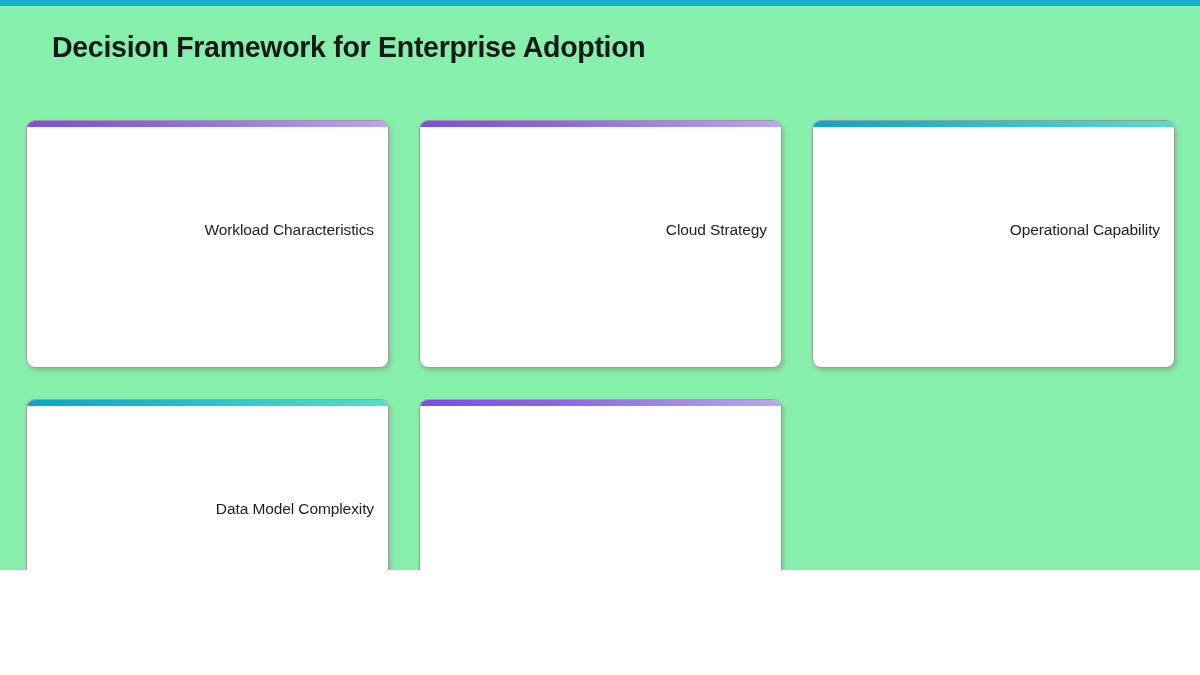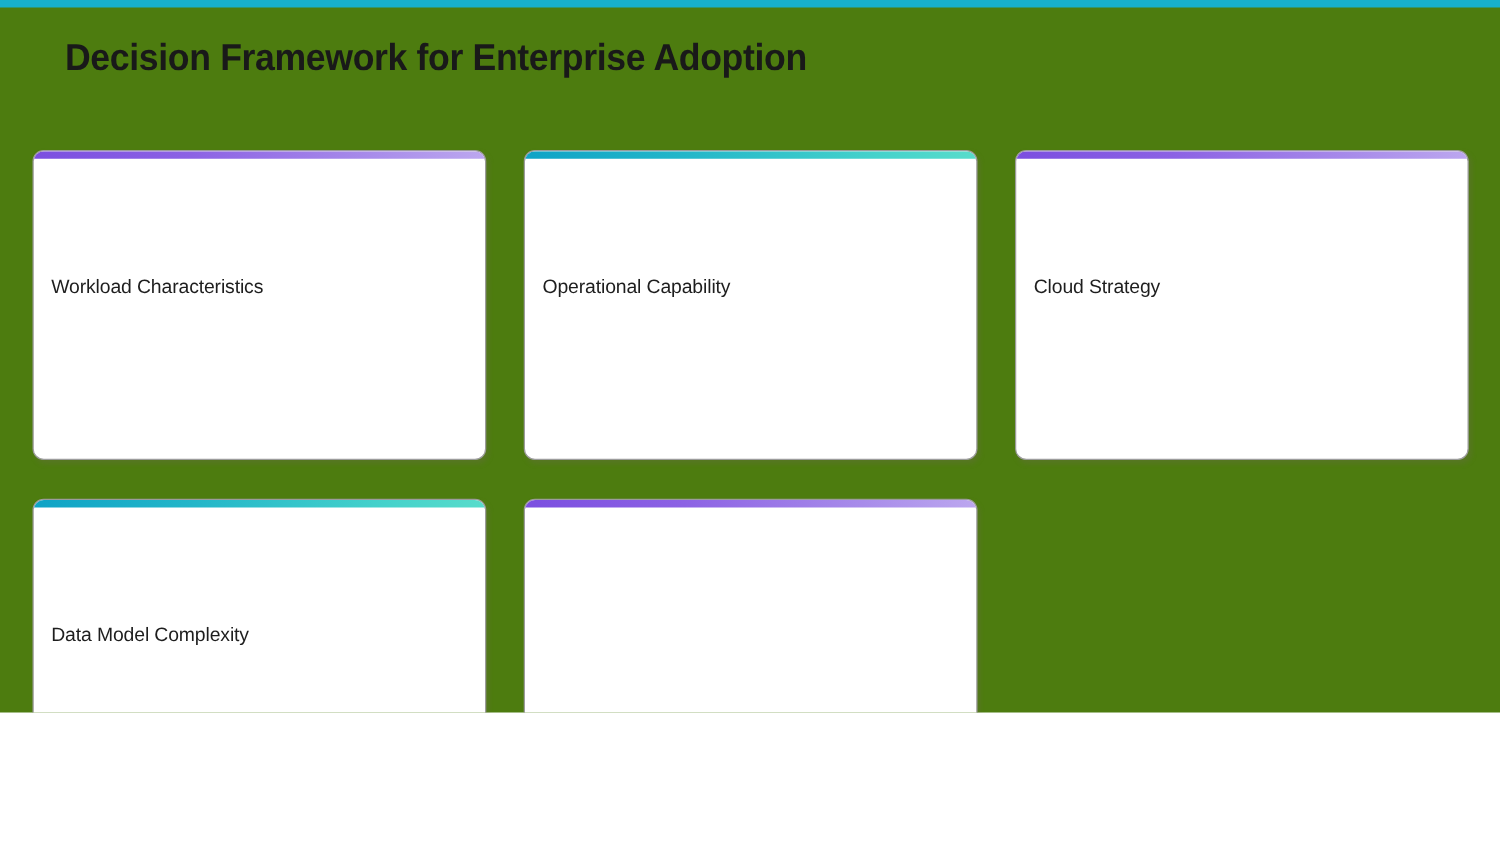--- a/index.html
+++ b/index.html
@@ -11,21 +11,21 @@
     width: 1200px;
     height: 675px;
     overflow: hidden;
     font-family: "Liberation Sans", sans-serif;
   }
 
   #slide {
     position: relative;
     width: 1200px;
     height: 570px;
-    background: #4d7c0f;
+    background: #86efac;
     box-sizing: border-box;
     overflow: hidden;
   }
 
   
   #top-accent-bar {
     position: absolute;
     left: 0;
     top: 0;
     width: 1200px;
@@ -91,21 +91,21 @@
   }
   .card.accent-teal .card-accent {
     background: linear-gradient(to right, #0FA3C6 0%, #23B6C9 35%, #45D2CB 78%, #58DCCB 100%);
   }
 
   .card-label {
     position: absolute;
     left: 0;
     right: 0;
     top: 99px;
-    text-align: left;
+    text-align: right;
     font-family: "Liberation Sans", sans-serif;
     font-size: 15.5px;
     font-weight: 400;
     color: #1E1E1E;
     letter-spacing: -0.1px;
     line-height: 19px;
     padding: 0 14px;
     box-sizing: border-box;
   }
 
@@ -129,29 +129,29 @@
   <div id="card-grid">
 
     <div class="card-row row-1">
 
       <div class="card accent-purple">
         <div class="card-accent"></div>
         <div class="card-label">Workload Characteristics</div>
         <div class="card-body"></div>
       </div>
 
+      <div class="card accent-purple">
+        <div class="card-accent"></div>
+        <div class="card-label">Cloud Strategy</div>
+        <div class="card-body"></div>
+      </div>
+
       <div class="card accent-teal">
         <div class="card-accent"></div>
         <div class="card-label">Operational Capability</div>
-        <div class="card-body"></div>
-      </div>
-
-      <div class="card accent-purple">
-        <div class="card-accent"></div>
-        <div class="card-label">Cloud Strategy</div>
         <div class="card-body"></div>
       </div>
 
     </div>
 
     <div class="card-row row-2">
 
       <div class="card accent-teal">
         <div class="card-accent"></div>
         <div class="card-label">Data Model Complexity</div>

